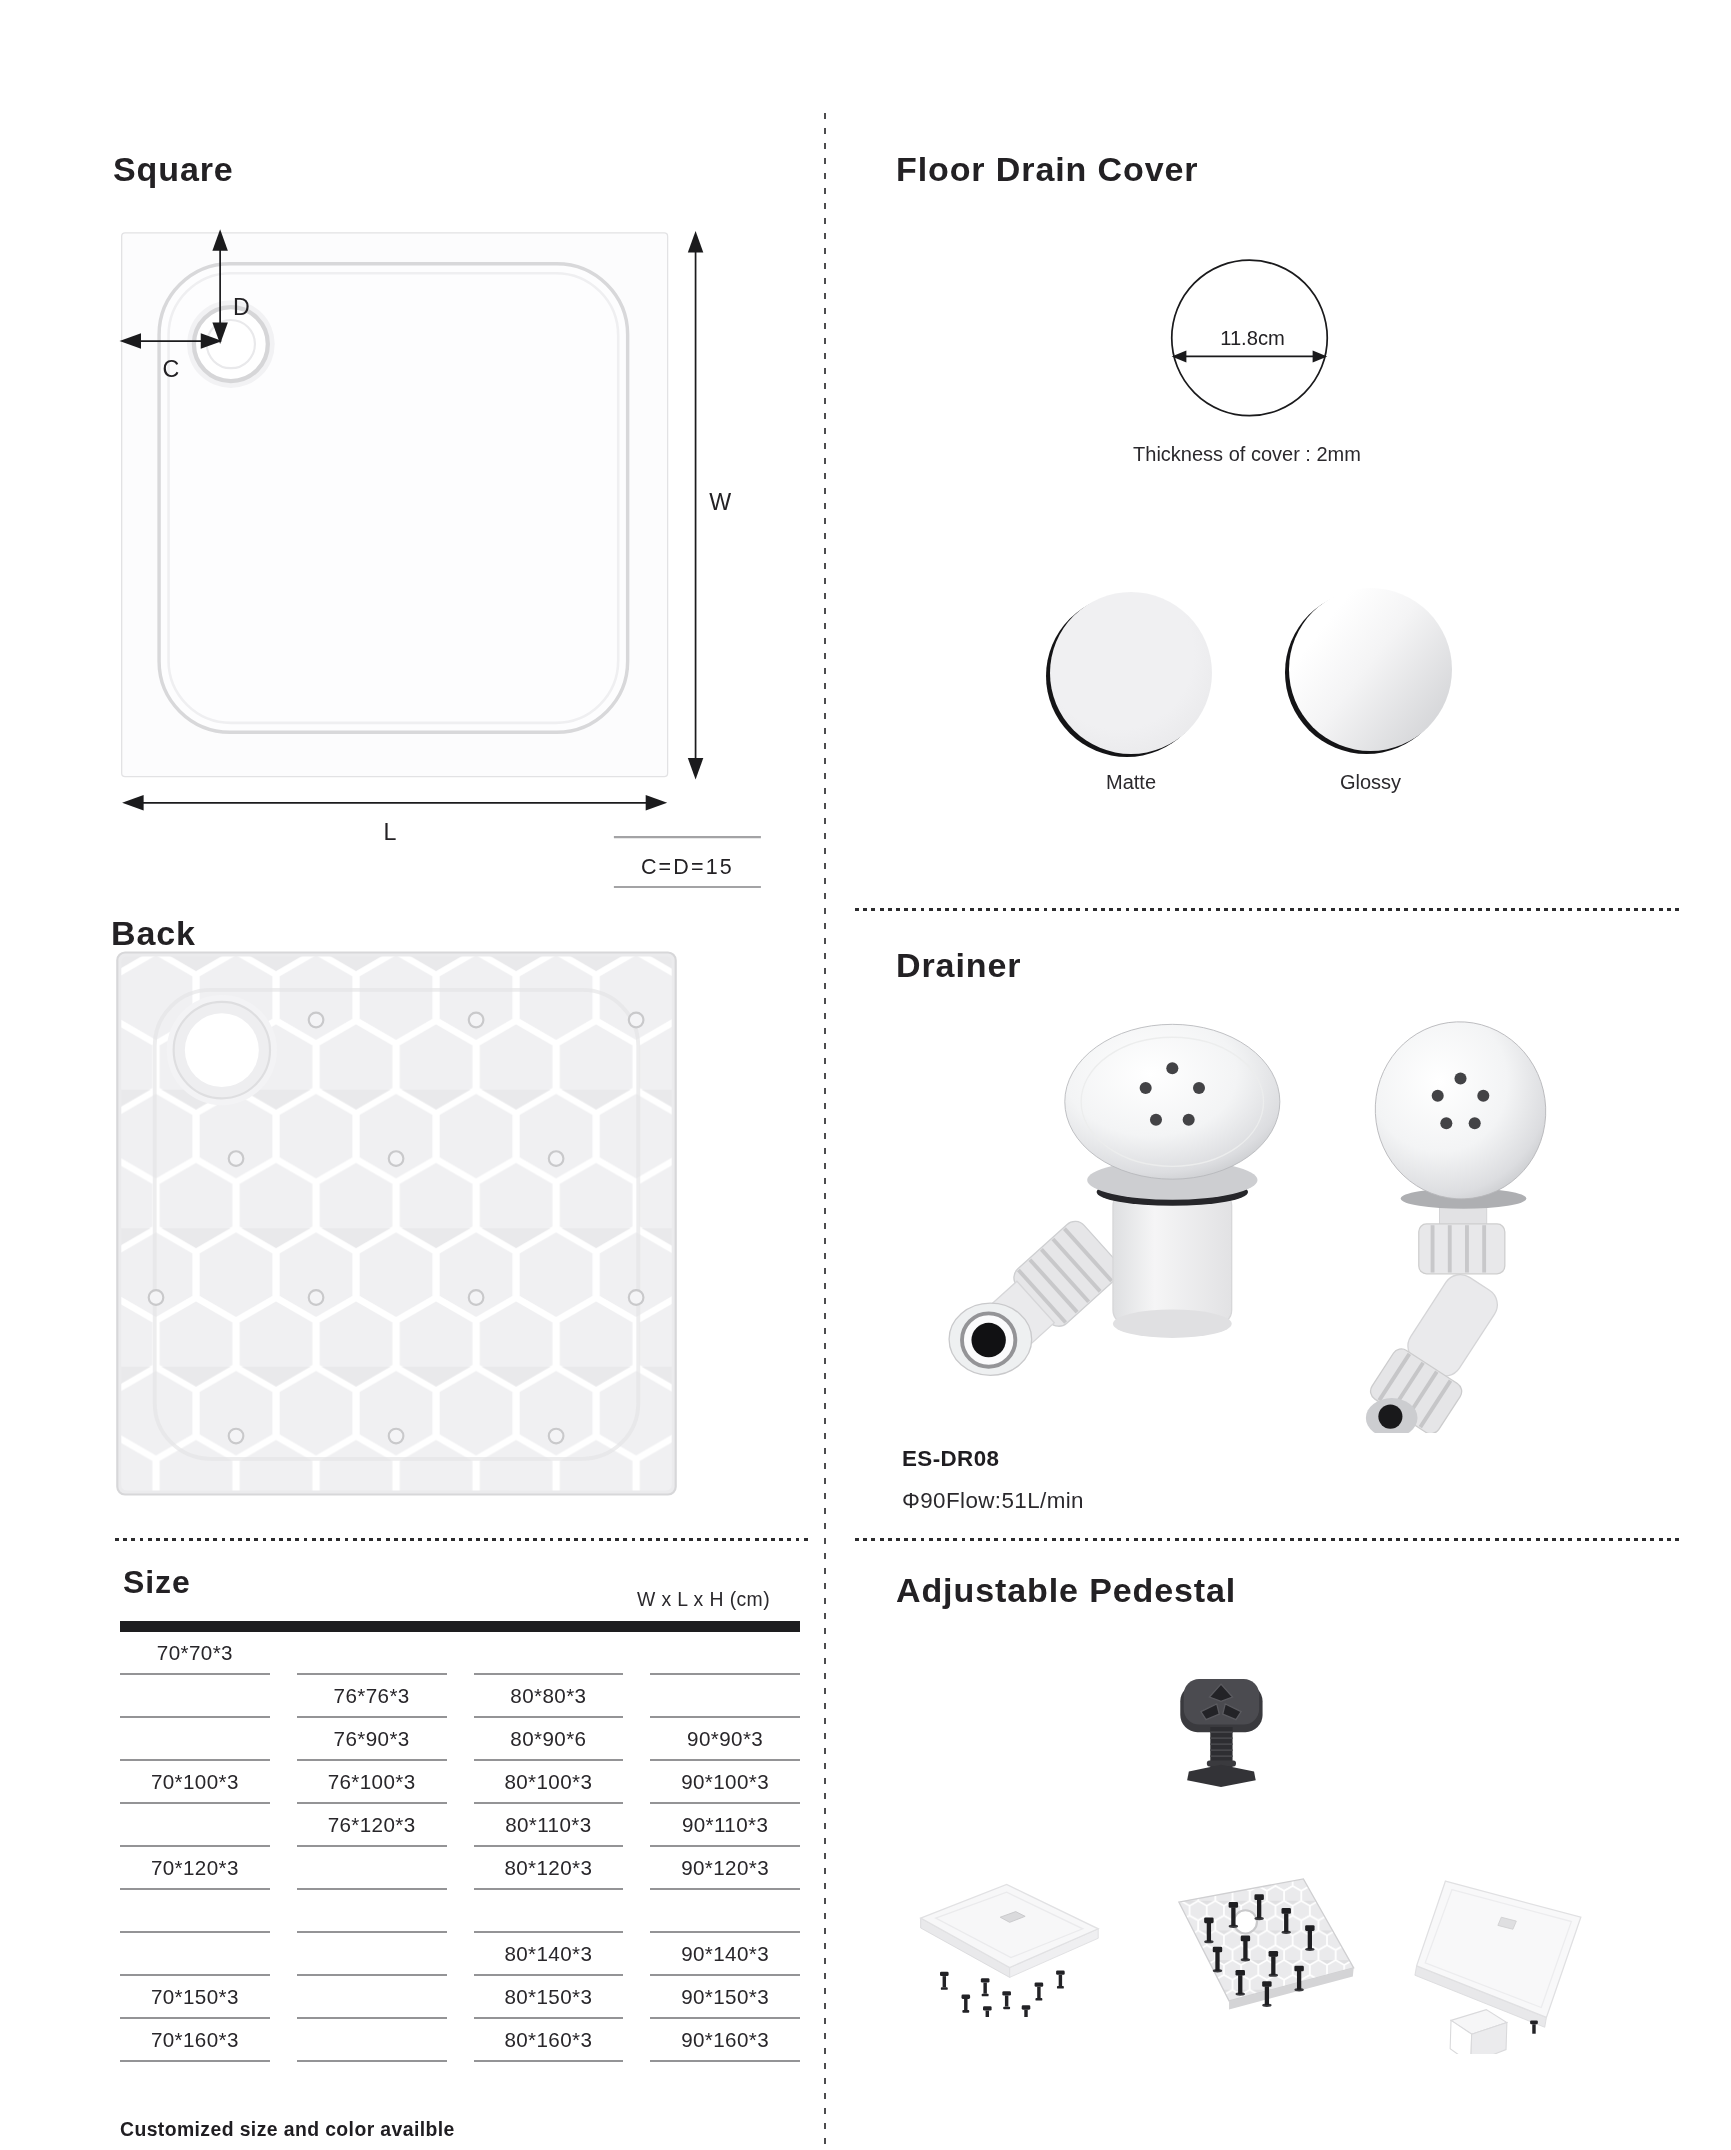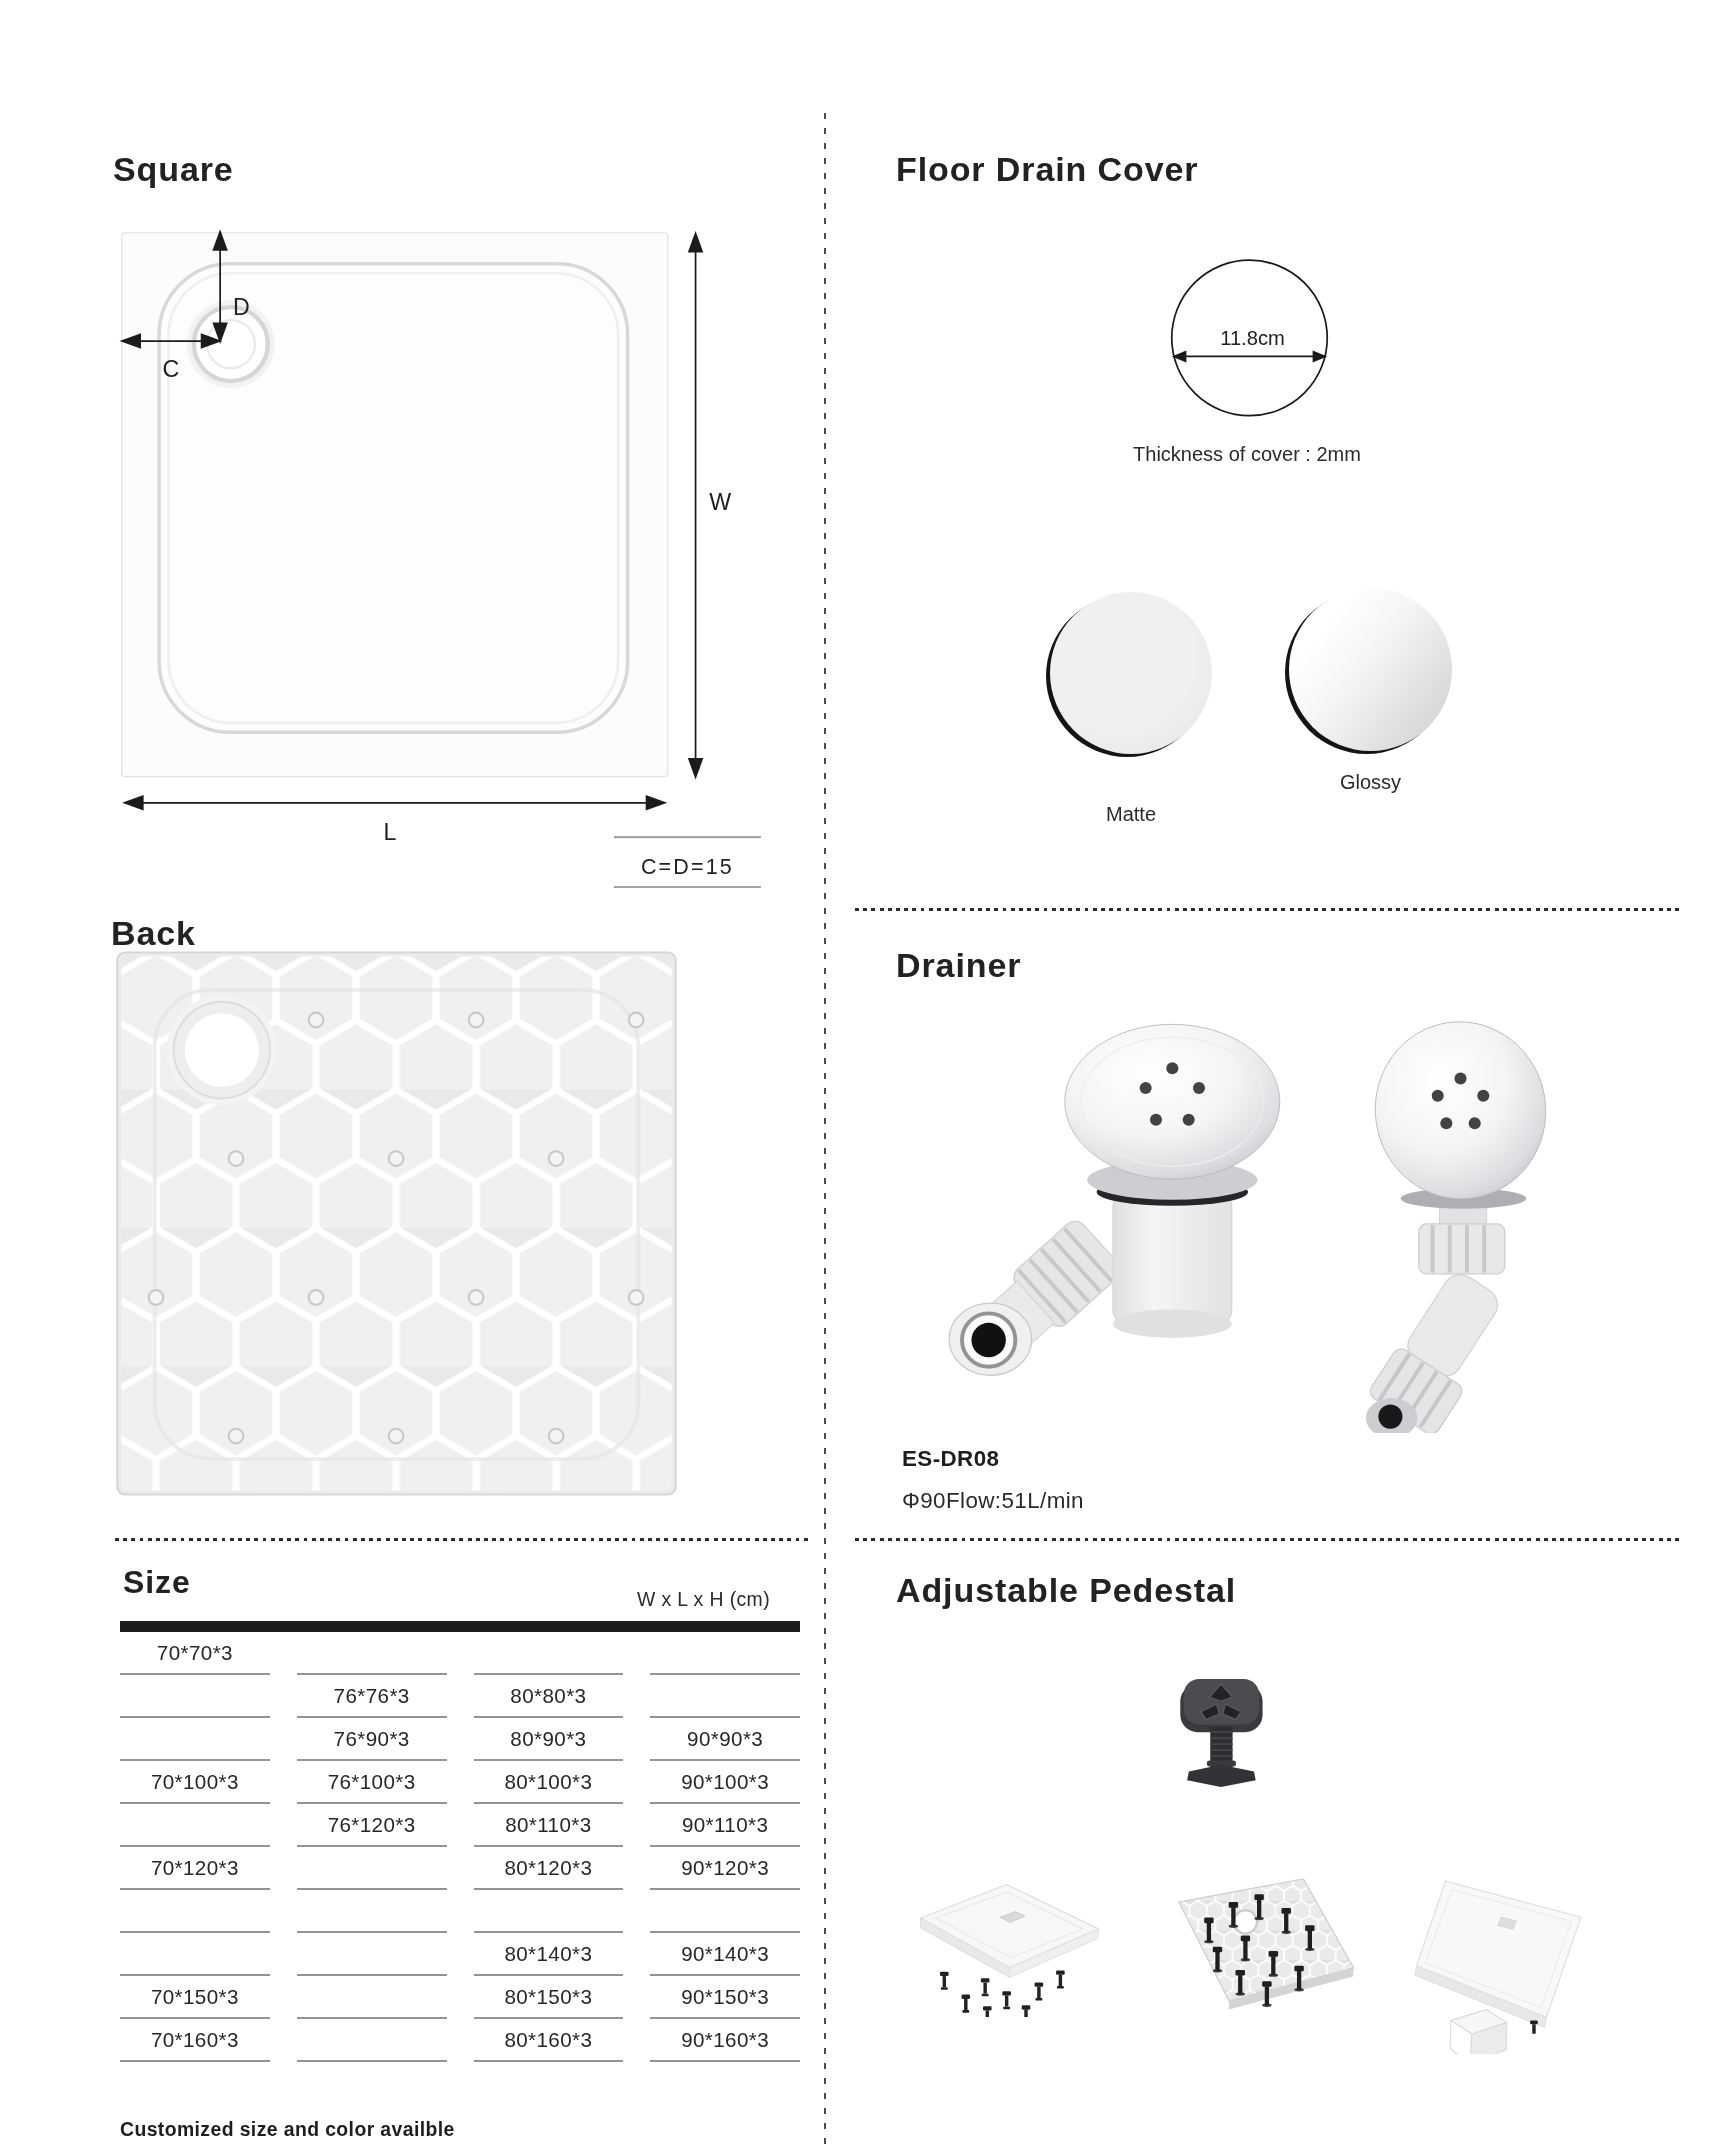--- a/index.html
+++ b/index.html
@@ -149,21 +149,21 @@
       </div>
       <div class="size-row">
         <div class="size-cell"></div>
         <div class="size-cell">76*76*3</div>
         <div class="size-cell">80*80*3</div>
         <div class="size-cell"></div>
       </div>
       <div class="size-row">
         <div class="size-cell"></div>
         <div class="size-cell">76*90*3</div>
-        <div class="size-cell">80*90*3</div>
+        <div class="size-cell">80*90*6</div>
         <div class="size-cell">90*90*3</div>
       </div>
       <div class="size-row">
         <div class="size-cell">70*100*3</div>
         <div class="size-cell">76*100*3</div>
         <div class="size-cell">80*100*3</div>
         <div class="size-cell">90*100*3</div>
       </div>
       <div class="size-row">
         <div class="size-cell"></div>
@@ -220,21 +220,21 @@
   <div class="abs center-text thickness" style="left:1088px;top:443px;">Thickness of cover : 2mm</div>
 
   <div class="disc matte abs" style="left:1050px;top:592px;width:162px;height:162px;">
     <div class="shadow"></div>
     <div class="face"></div>
   </div>
   <div class="disc glossy abs" style="left:1289px;top:588px;width:163px;height:163px;">
     <div class="shadow"></div>
     <div class="face"></div>
   </div>
-  <div class="abs disc-label center-text" style="left:1050px;top:771px;width:162px;margin-top:32px;">Matte</div>
+  <div class="abs disc-label center-text" style="left:1050px;top:771px;width:162px;">Matte</div>
   <div class="abs disc-label center-text" style="left:1289px;top:771px;width:163px;">Glossy</div>
 
   <div class="abs dotted-rule" style="left:855px;top:908px;width:827px;"></div>
 
   <div class="abs sec-title" style="left:896px;top:946px;">Drainer</div>
 
   <svg class="abs" style="left:925px;top:1020px;" width="671" height="413" viewBox="0 0 1560 960">
     <defs>
       <radialGradient id="chromeG" cx="40%" cy="32%" r="80%">
         <stop offset="0" stop-color="#ffffff"></stop>

